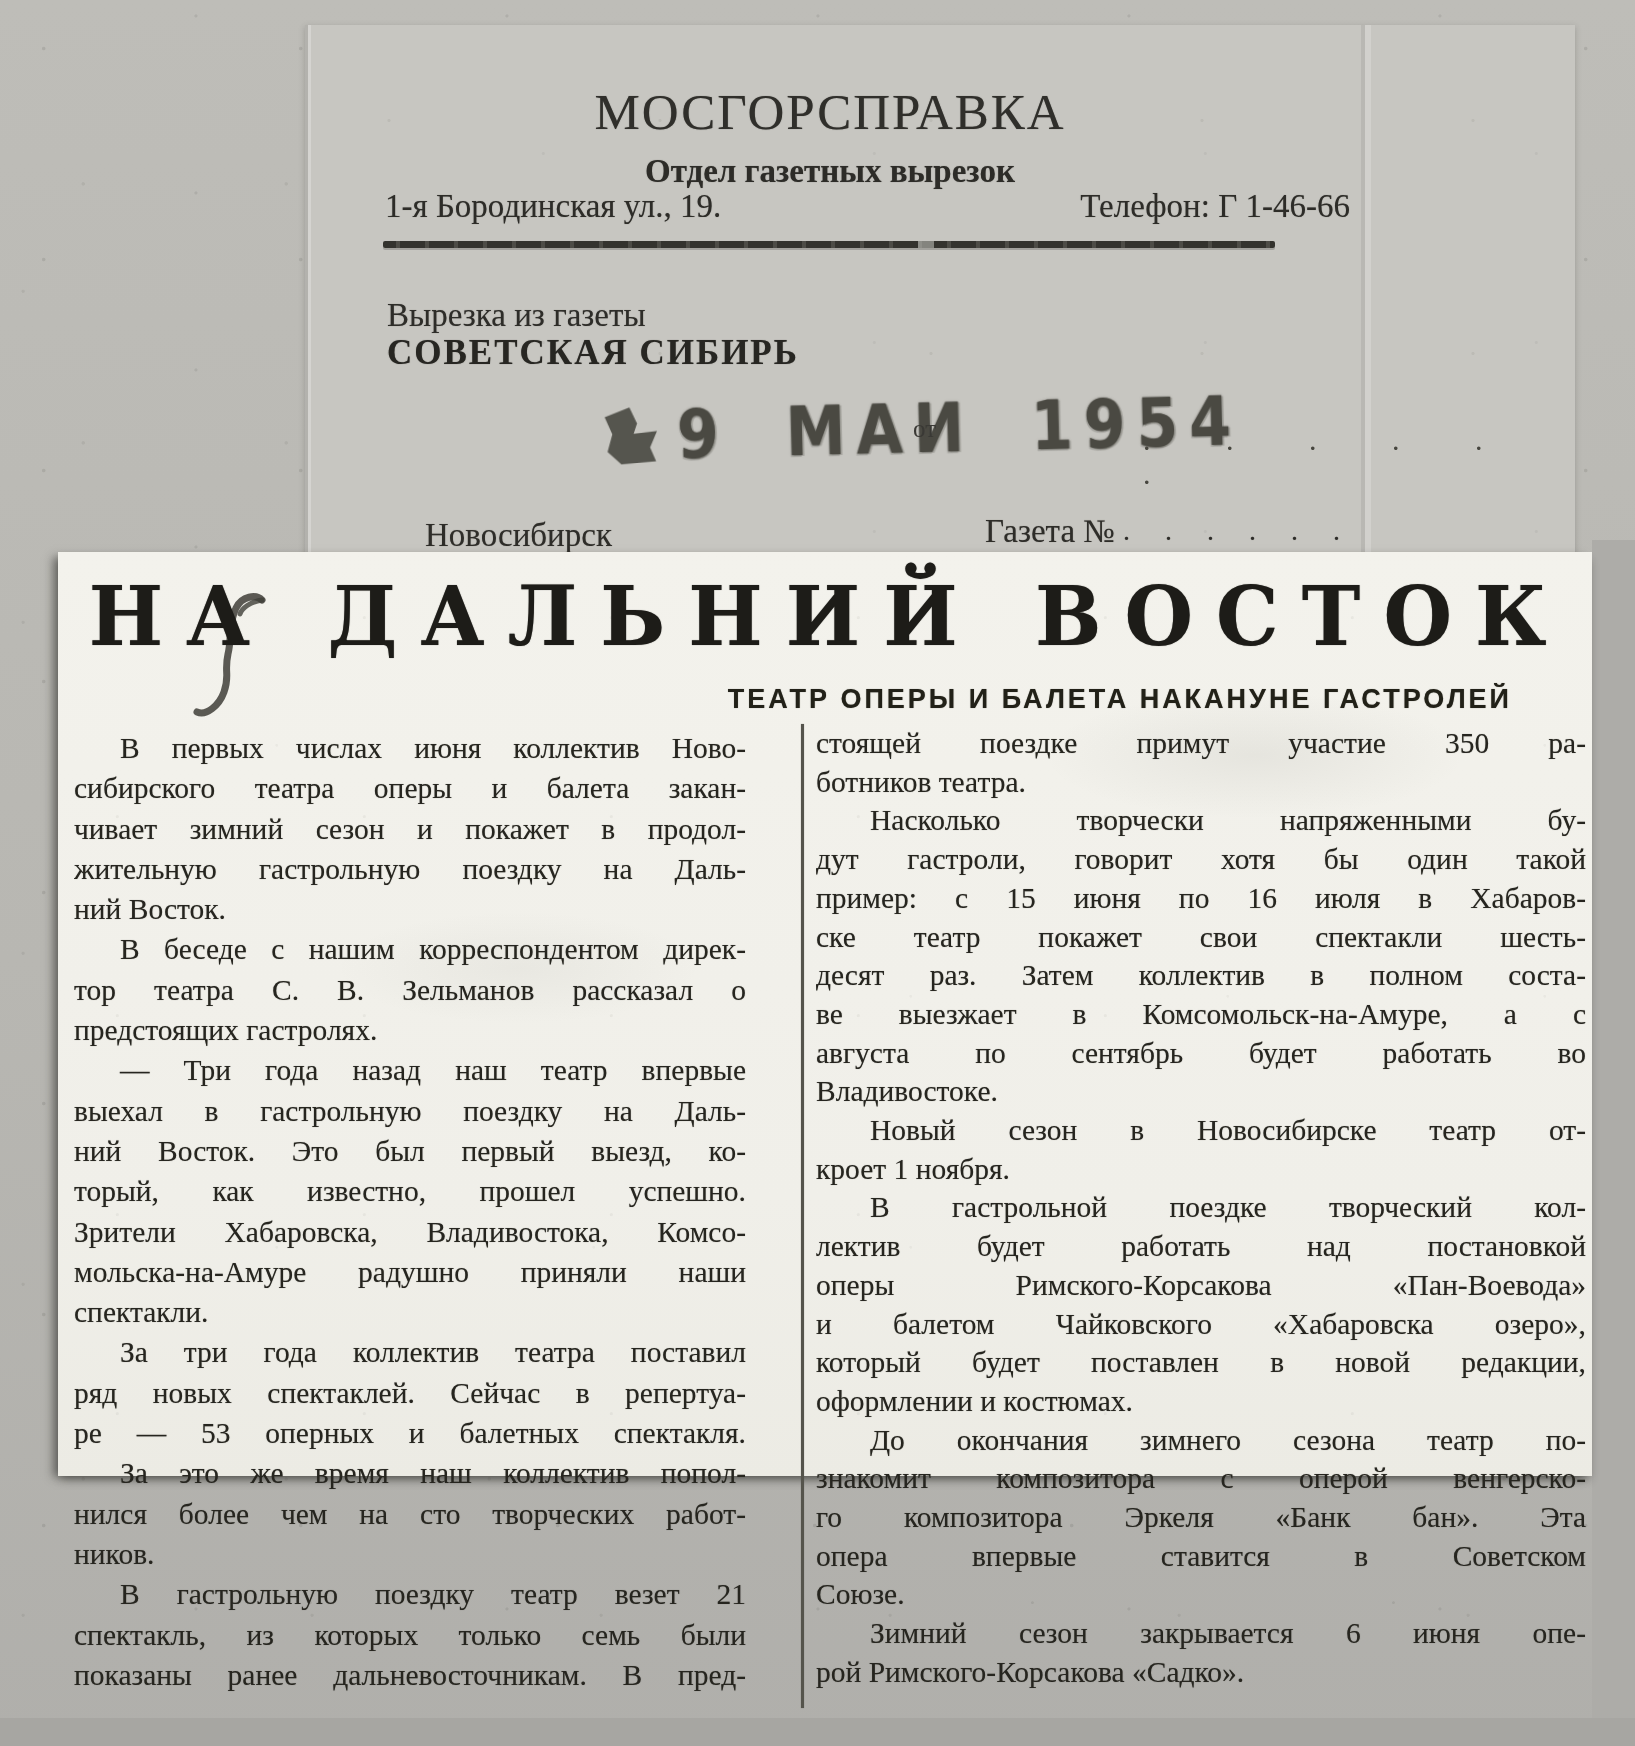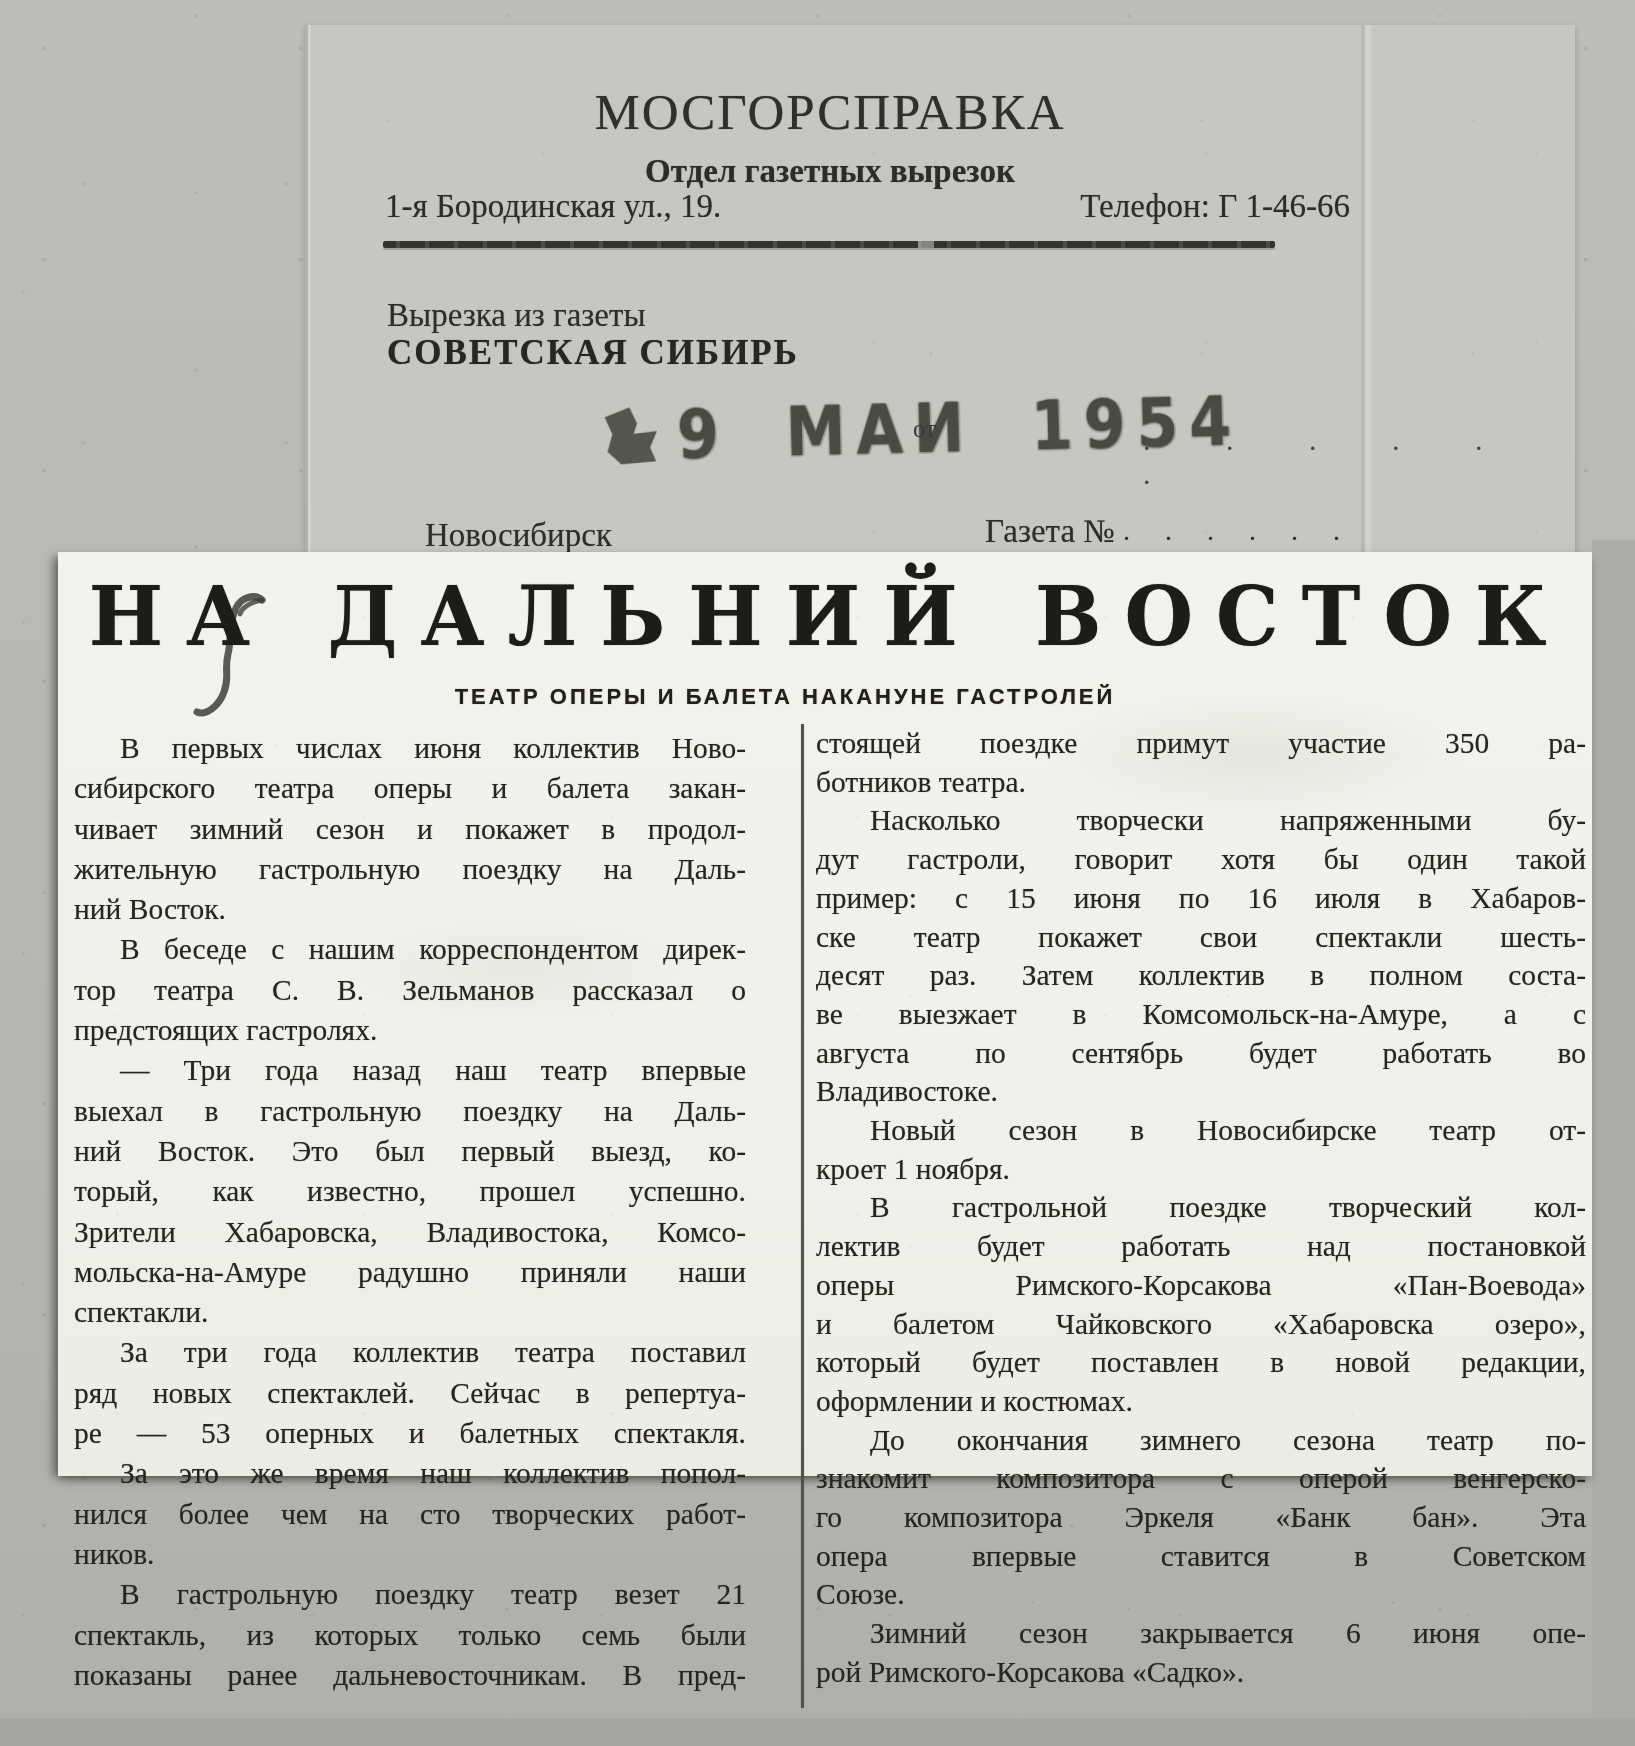--- a/index.html
+++ b/index.html
@@ -80,23 +80,23 @@
     box-shadow:-7px 3px 9px -2px rgba(35,35,32,.5),0 6px 9px -3px rgba(35,35,32,.45);
   }
   .headline{
     margin-top:16px;text-align:center;
     font-family:"DejaVu Serif","Liberation Serif",serif;font-weight:700;
     font-size:82px;letter-spacing:24px;word-spacing:4px;color:#1d1c18;
     transform:scaleX(.96);text-shadow:0 0 1px rgba(29,28,24,.6);
     white-space:nowrap;
   }
   .subhead{
-    margin-top:20px;text-align:center;margin-right:80px;
+    margin-top:20px;text-align:right;margin-right:80px;
     font-family:"Liberation Sans","DejaVu Sans",sans-serif;font-weight:700;
-    font-size:22px;letter-spacing:3px;color:#222118;text-shadow:0 0 1px rgba(34,33,24,.5);
+    font-size:27px;letter-spacing:3px;color:#222118;text-shadow:0 0 1px rgba(34,33,24,.5);
   }
   .hand-mark{position:absolute;left:132px;top:38px;width:80px;height:140px;}
   .hand-mark svg{width:100%;height:100%;}
 
   .col{position:absolute;font-size:29.5px;color:#26251f;text-shadow:0 0 1px rgba(38,37,31,.42);}
   .col-left{left:16px;top:176px;width:672px;line-height:40.3px;}
   .col-right{left:758px;top:172px;width:770px;line-height:38.7px;}
   .col-divider{position:absolute;left:743px;top:172px;width:3px;height:984px;background:#55544c;box-shadow:0 0 1px rgba(85,84,76,.8);}
   .line{text-align:left;overflow:hidden;}
   .line.just{text-align:justify;text-align-last:justify;}

